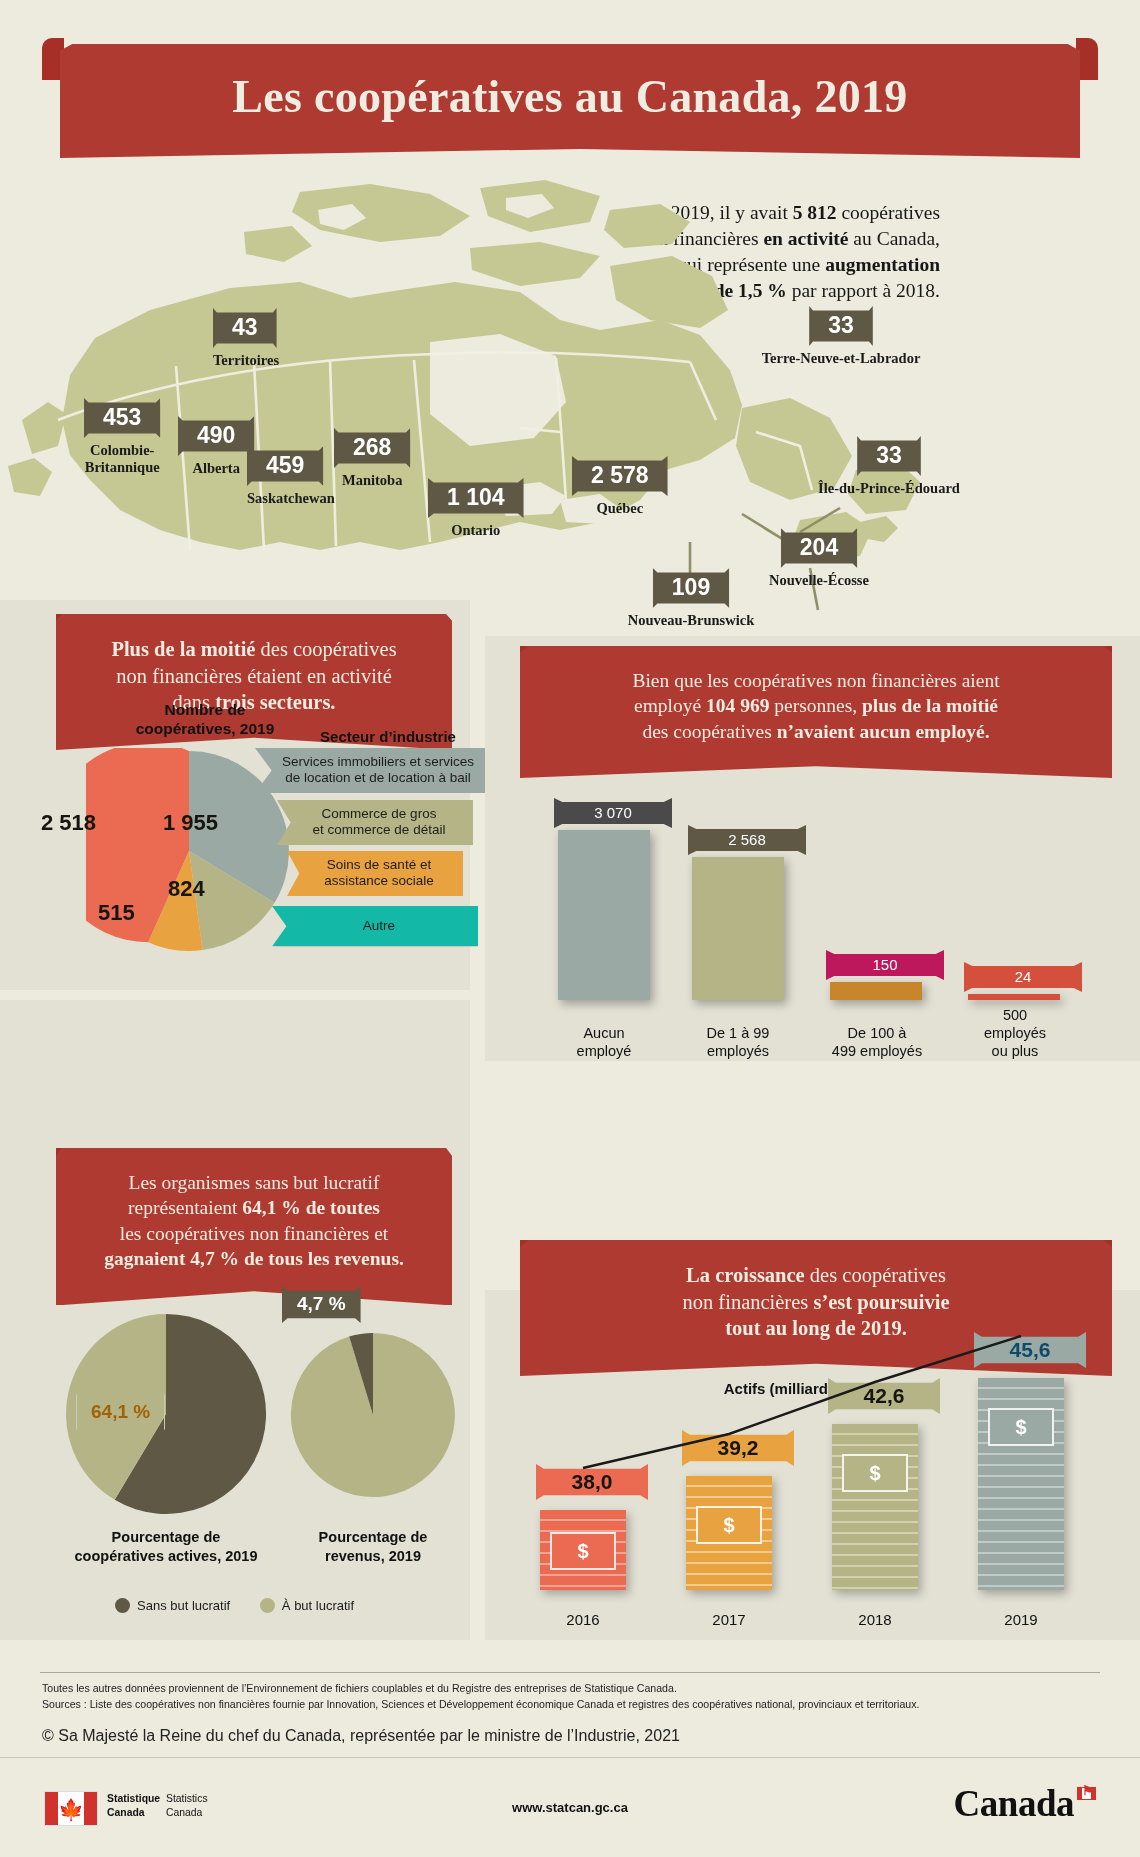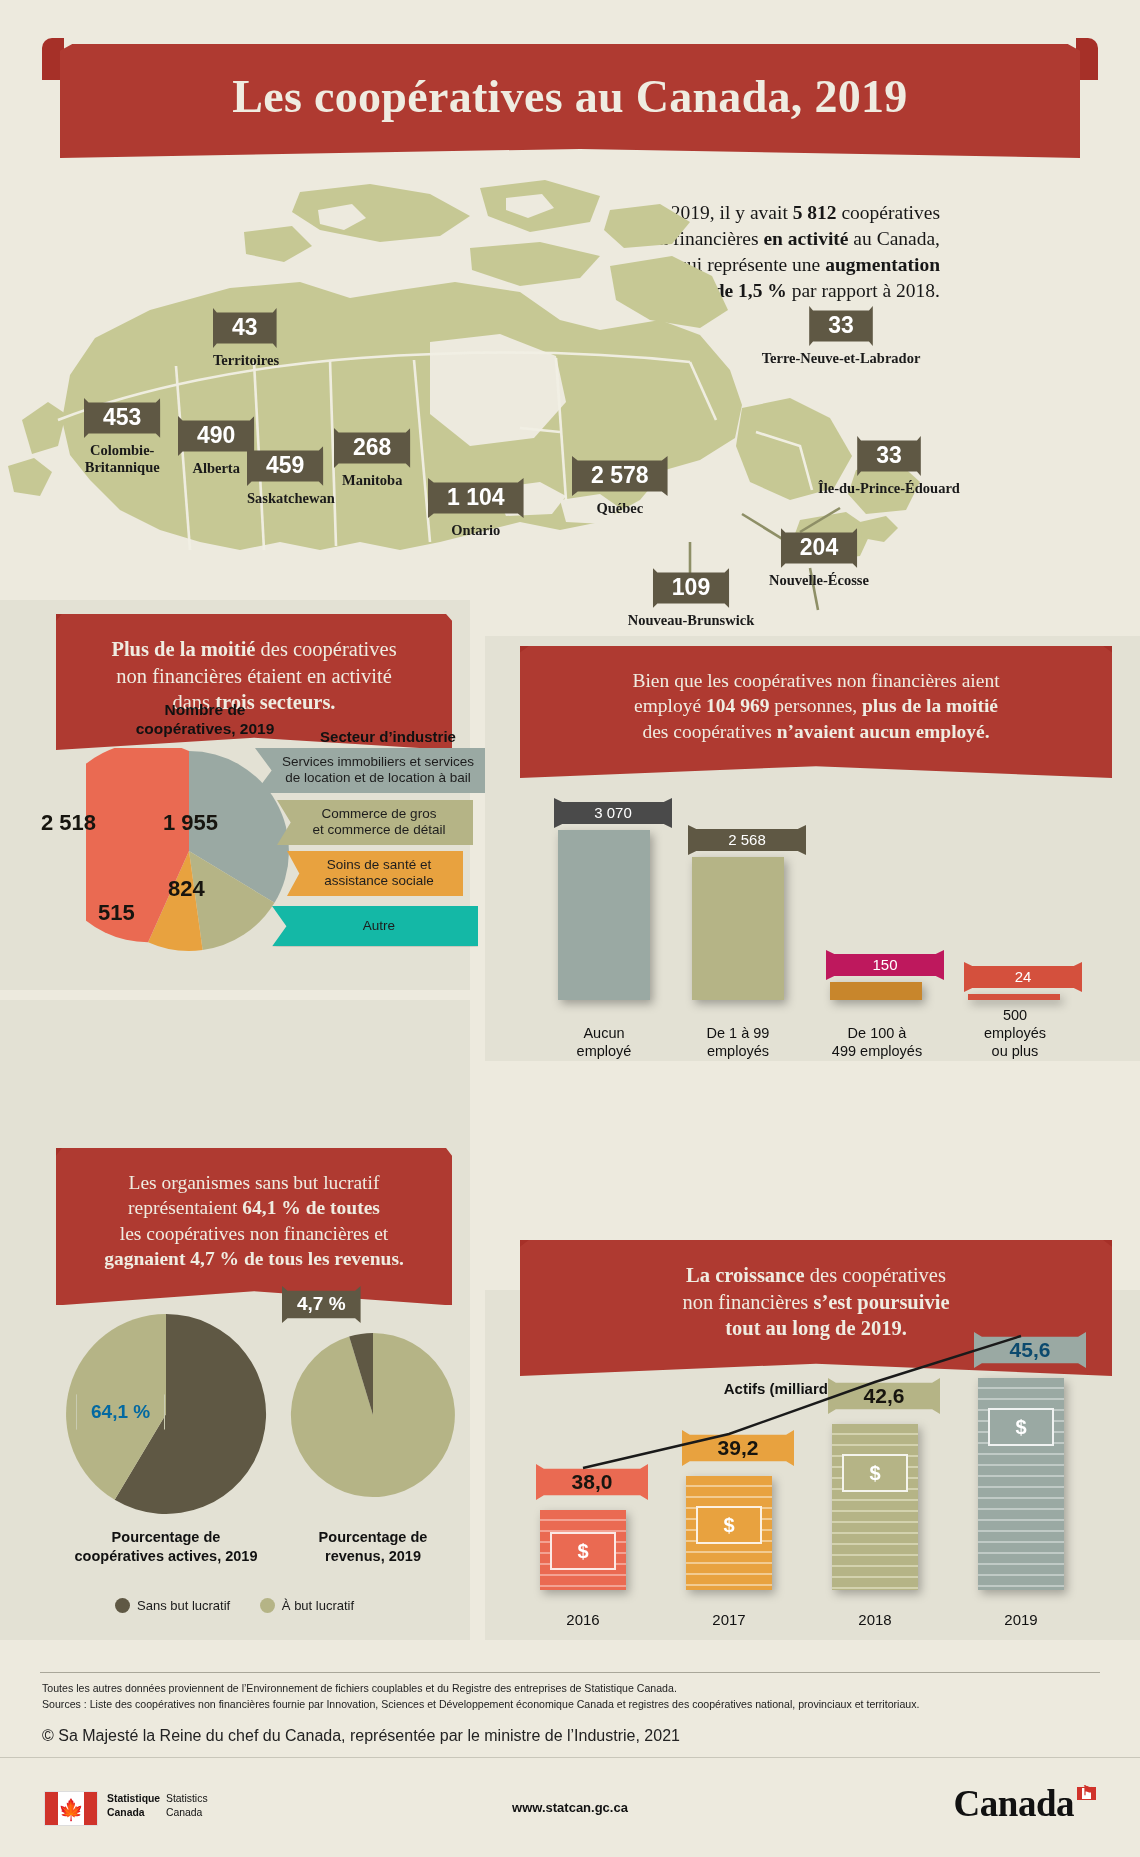--- a/index.html
+++ b/index.html
@@ -415,21 +415,21 @@
     <b>gagnaient 4,7 % de tous les revenus.</b>
   </div>
 </div>
 
 <svg style="position:absolute;left:58px;top:1306px;" width="216" height="216" viewBox="0 0 216 216">
   <g transform="translate(108,108)">
     <path d="M0,0 L0,-100 A100,100 0 1,1 -51.3,85.8 Z" fill="#5f5844"></path>
     <path d="M0,0 L-51.3,85.8 A100,100 0 0,1 0,-100 Z" fill="#b5b486"></path>
   </g>
 </svg>
-<div style="position:absolute;left:76px;top:1394px;background:transparent;border:1.6px solid #c9cbb1;color:#0369a1;font-weight:bold;font-size:19px;padding:6px 14px;
+<div style="position:absolute;left:76px;top:1394px;background:transparent;border:1.6px solid #c9cbb1;color:#a16207;font-weight:bold;font-size:19px;padding:6px 14px;
             clip-path:polygon(0 0,7% 13%,93% 13%,100% 0,100% 100%,93% 87%,7% 87%,0 100%);">64,1 %</div>
 
 <svg style="position:absolute;left:284px;top:1326px;" width="178" height="178" viewBox="0 0 178 178">
   <g transform="translate(89,89)">
     <path d="M0,0 L0,-82 A82,82 0 1,1 -23.8,-78.5 Z" fill="#b5b486"></path>
     <path d="M0,0 L-23.8,-78.5 A82,82 0 0,1 0,-82 Z" fill="#5f5844"></path>
   </g>
 </svg>
 <div style="position:absolute;left:282px;top:1286px;background:#5f5844;color:#fff;font-weight:bold;font-size:19px;padding:7px 15px 8px 15px;
             clip-path:polygon(0 0,7% 13%,93% 13%,100% 0,100% 100%,93% 87%,7% 87%,0 100%);

